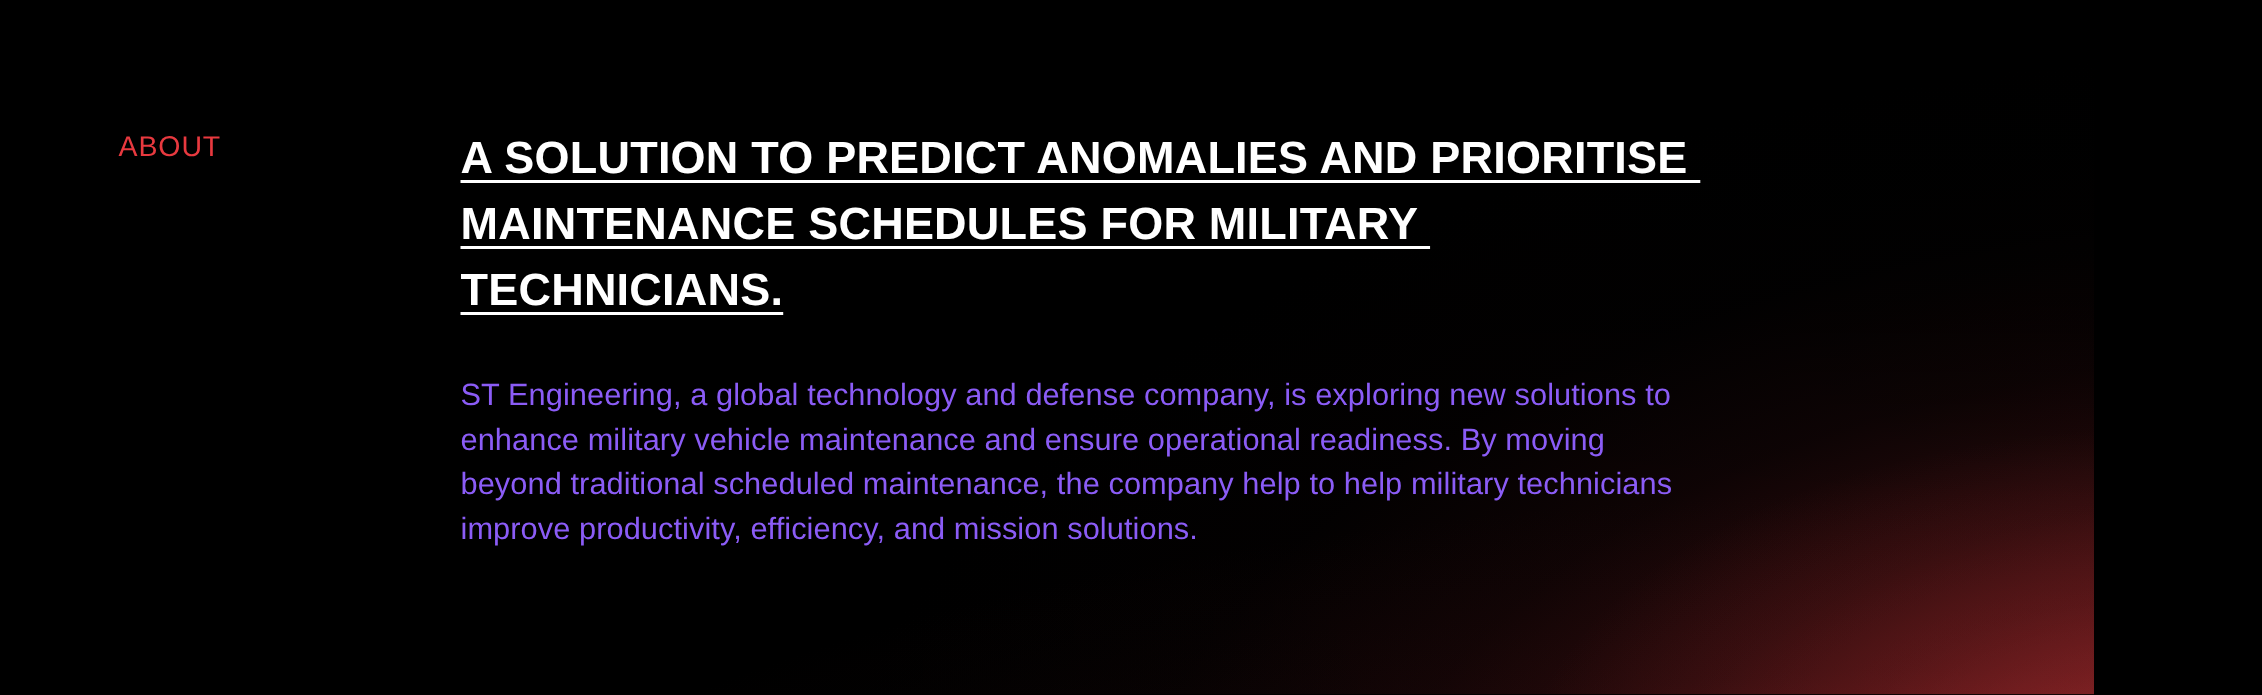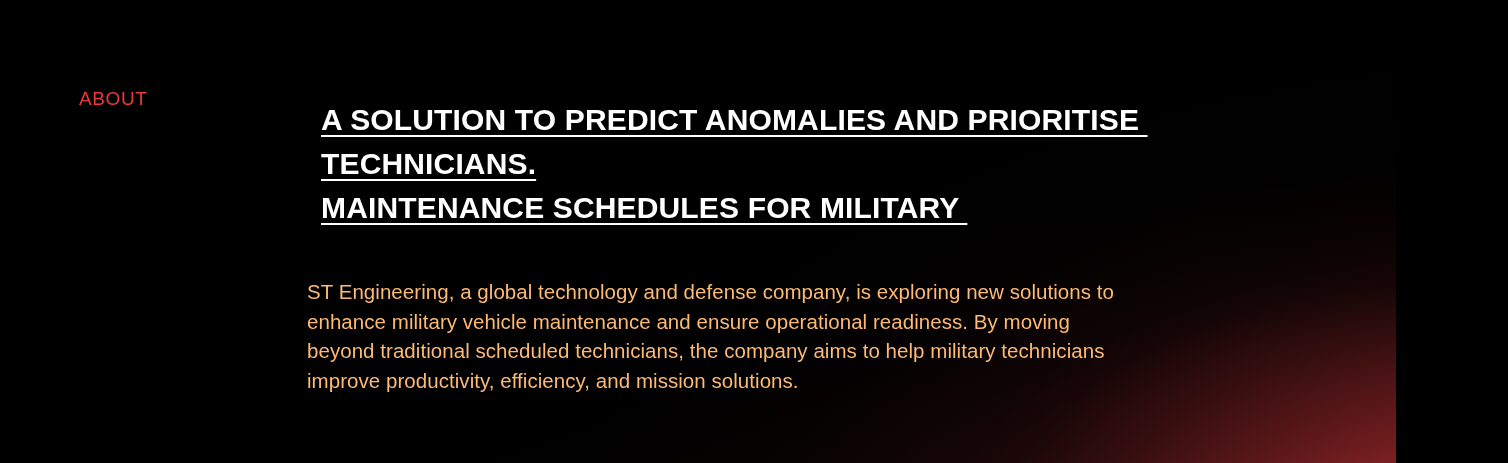--- a/index.html
+++ b/index.html
@@ -119,21 +119,21 @@
   }
 
   .text-col {
     position: absolute;
     left: 307px;
     top: 84px;
     width: 1060px;
   }
 
   .headline {
-    margin: 14px;
+    margin: 0;
     font-size: 30px;
     font-weight: 700;
     line-height: 44px;
     letter-spacing: 0.15px;
     color: #FFFFFF;
     text-transform: uppercase;
   }
 
   .headline .hl-line {
     display: block;
@@ -145,21 +145,21 @@
     text-decoration-thickness: 2px;
     text-underline-offset: 5px;
     text-decoration-color: #FFFFFF;
   }
 
   .body-copy {
     margin: 0;
     padding-top: 33px;
     font-size: 20.5px;
     line-height: 29.5px;
-    color: #fdba74;
+    color: #8b5cf6;
     font-weight: 400;
     letter-spacing: 0.05px;
     max-width: 1030px;
   }
 
   .body-copy .bc-line {
     display: block;
     white-space: pre;
   }
 </style>
@@ -176,26 +176,26 @@
   <div class="bg-vignette-left"></div>
 
   <div class="content">
 
     <div class="eyebrow">ABOUT</div>
 
     <div class="text-col">
 
       <h2 class="headline">
         <span class="hl-line"><span>A SOLUTION TO PREDICT ANOMALIES AND PRIORITISE </span></span>
+        <span class="hl-line"><span>MAINTENANCE SCHEDULES FOR MILITARY </span></span>
         <span class="hl-line"><span>TECHNICIANS.</span></span>
-        <span class="hl-line"><span>MAINTENANCE SCHEDULES FOR MILITARY </span></span>
       </h2>
 
       <p class="body-copy">
         <span class="bc-line">ST Engineering, a global technology and defense company, is exploring new solutions to</span>
         <span class="bc-line">enhance military vehicle maintenance and ensure operational readiness. By moving</span>
-        <span class="bc-line">beyond traditional scheduled technicians, the company aims to help military technicians</span>
+        <span class="bc-line">beyond traditional scheduled maintenance, the company help to help military technicians</span>
         <span class="bc-line">improve productivity, efficiency, and mission solutions.</span>
       </p>
 
     </div>
   </div>
 </div>
 
 </body></html>

